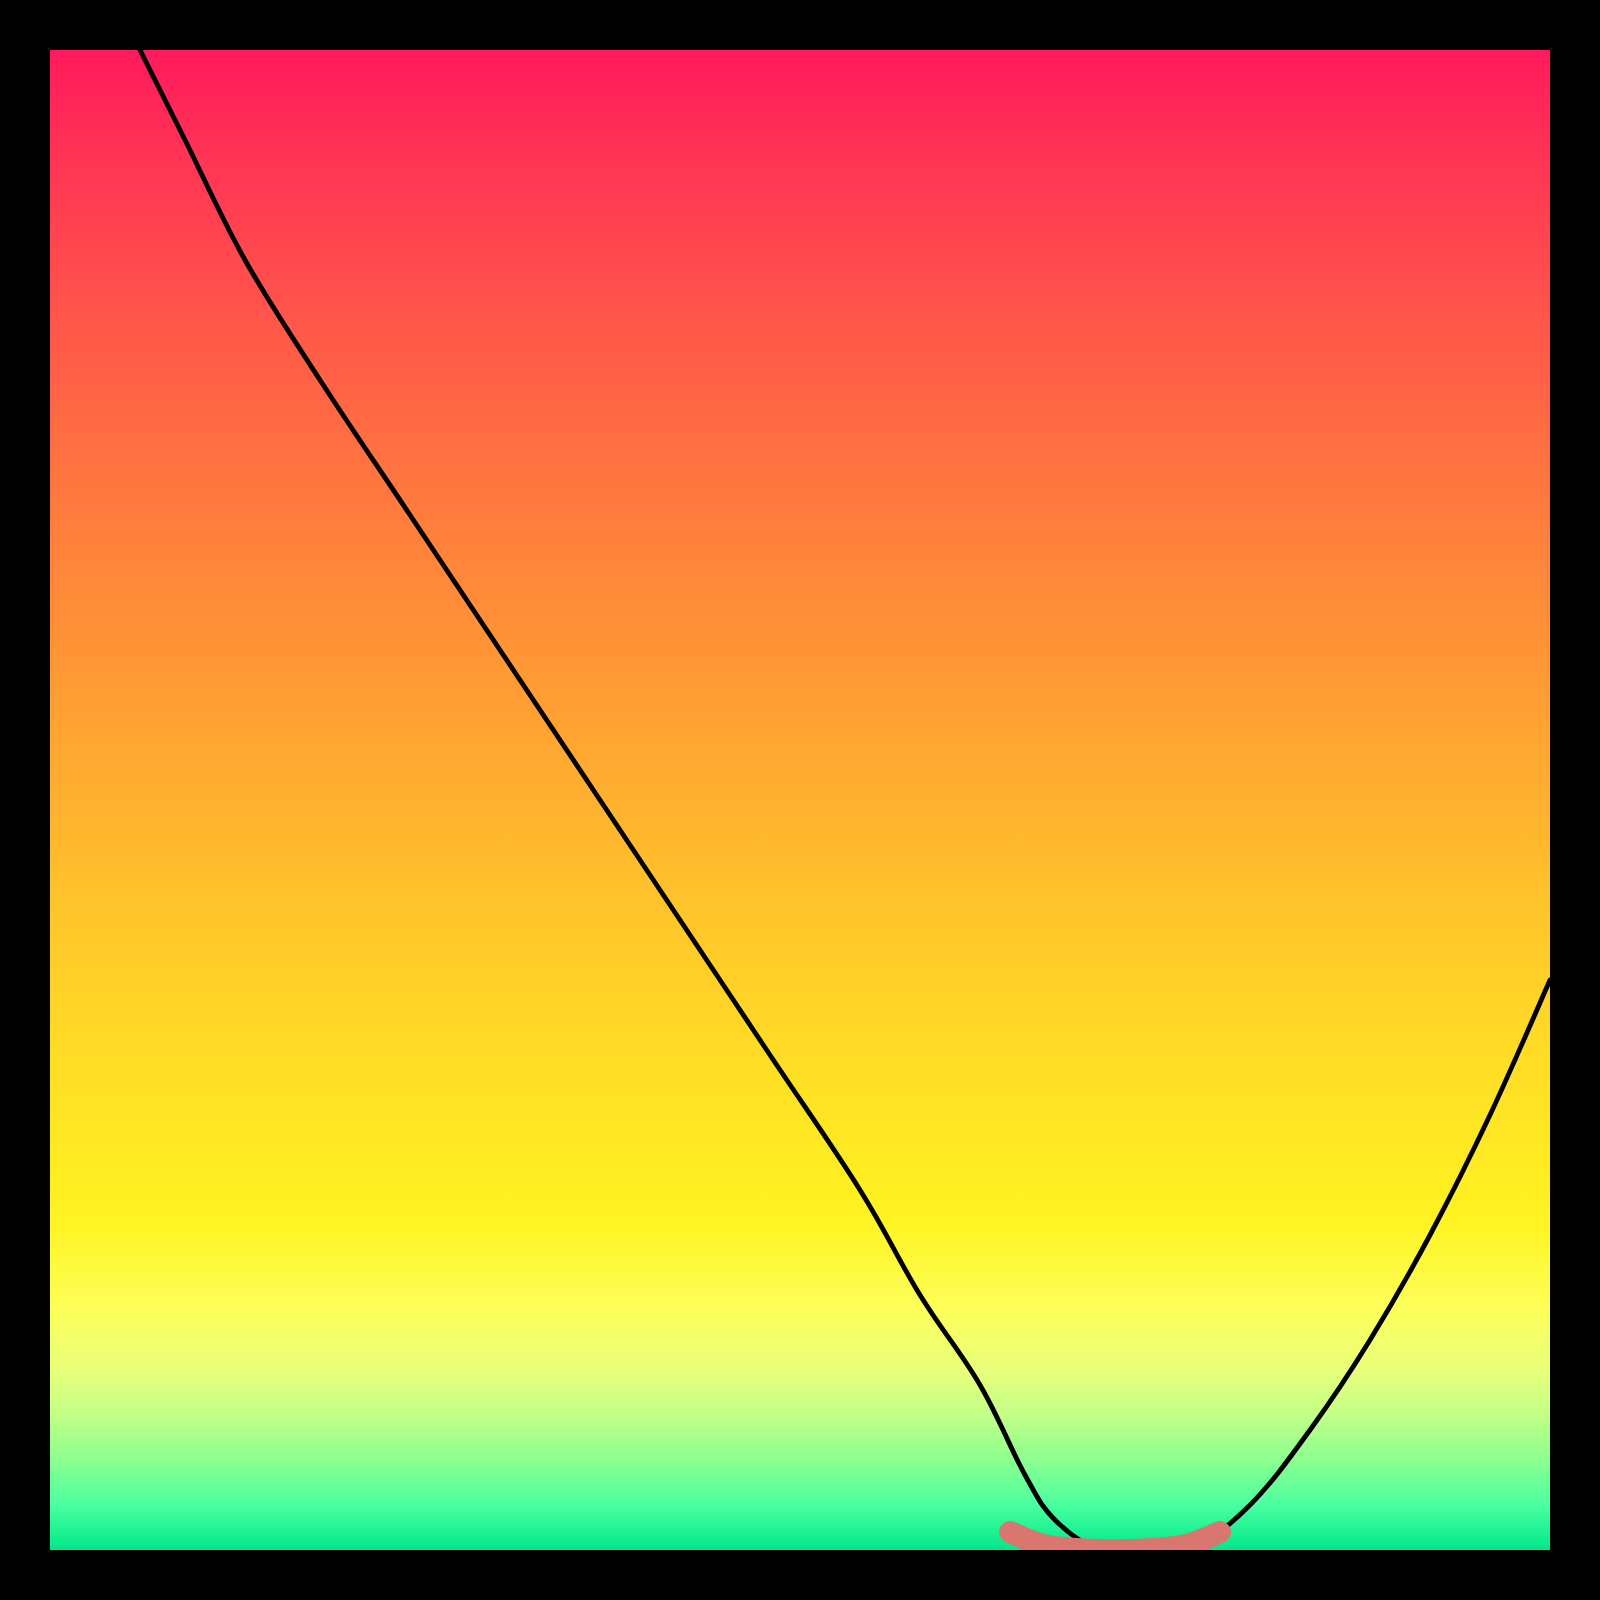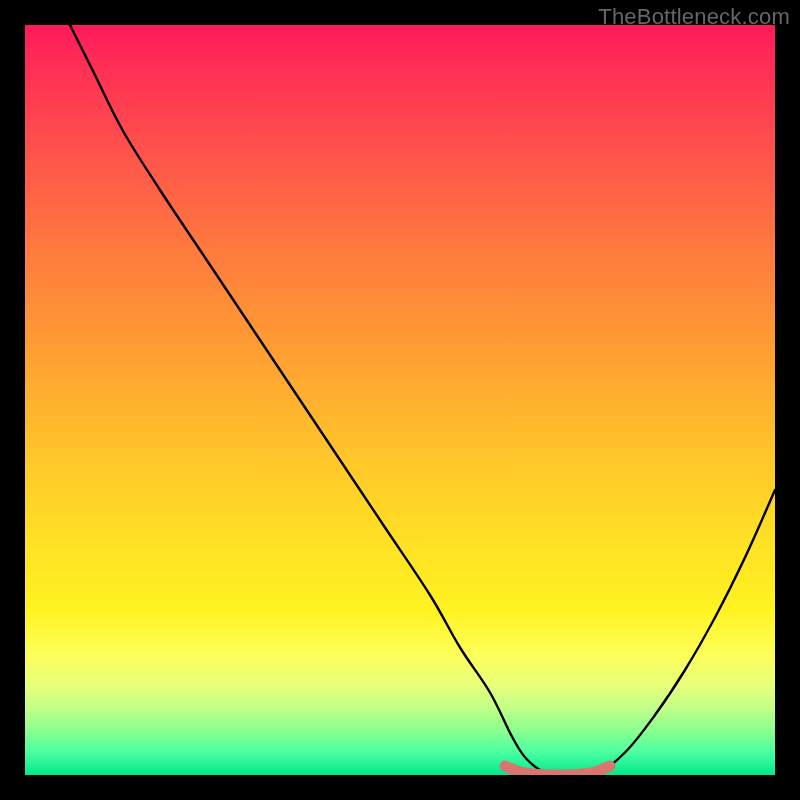--- a/index.html
+++ b/index.html
@@ -60,21 +60,20 @@
     inset: 0;
     width: 100%;
     height: 100%;
   }
 </style>
 </head>
 <body>
 
 <div class="frame">
 
-  <div class="watermark">TheBottleneck.com</div>
 
   <div class="plot-area">
     <div class="gradient"></div>
 
     <svg class="curve" viewBox="0 0 750 750" preserveAspectRatio="none">
       <g>
         <path id="curve-path" fill="none" stroke="#000" stroke-width="2.4" stroke-linecap="round" stroke-linejoin="round" d="M 45,0 C 49.05,8.1 58.05,26.1 67.5,45 C 76.95,63.9 85.35,83.4 97.5,105 C 109.65,126.6 120.15,142.05 135,165 C 149.85,187.95 163.8,208.2 180,232.5 C 196.2,256.8 208.8,275.7 225,300 C 241.2,324.3 253.8,343.2 270,367.5 C 286.2,391.8 298.8,410.7 315,435 C 331.2,459.3 343.8,478.2 360,502.5 C 376.2,526.8 391.5,548.4 405,570 C 418.5,591.6 424.19999999999993,604.95 434.99999999999994,622.5 C 445.79999999999995,640.05 455.55,651.3 465,667.5 C 474.45,683.7 480.75,700.35 487.5,712.5 C 494.25,724.65 495.75000000000006,728.25 502.50000000000006,735 C 509.25000000000006,741.75 516.9,747.3 525,750 C 533.1,752.7 539.4,750 547.5,750 C 555.6,750 560.55,754.05 570,750 C 579.45,745.95 589.2,738.3 600,727.5 C 610.8,716.7 619.2,704.85 630,690 C 640.8,675.15 649.2,662.55 660,645 C 670.8,627.45 679.2,612.75 690,592.5 C 700.8,572.25 709.2,555.45 720,532.5 C 730.8,509.55 744.6,477.15 750,465"></path>
       </g>
       <g>
         <path id="zone-path" fill="none" stroke="#d8766f" stroke-width="11" stroke-linecap="round" stroke-linejoin="round" d="M 480,741 C 482.7,742.08 489.59999999999997,745.515 495,747 C 500.40000000000003,748.485 504.6000000000001,748.71 510.00000000000006,749.25 C 515.4000000000001,749.79 519.6,749.865 525,750 C 530.4,750.135 534.6,750.135 540,750 C 545.4,749.865 549.6,749.79 555,749.25 C 560.4,748.71 564.6,748.485 570,747 C 575.4,745.515 582.3,742.08 585,741"></path>

